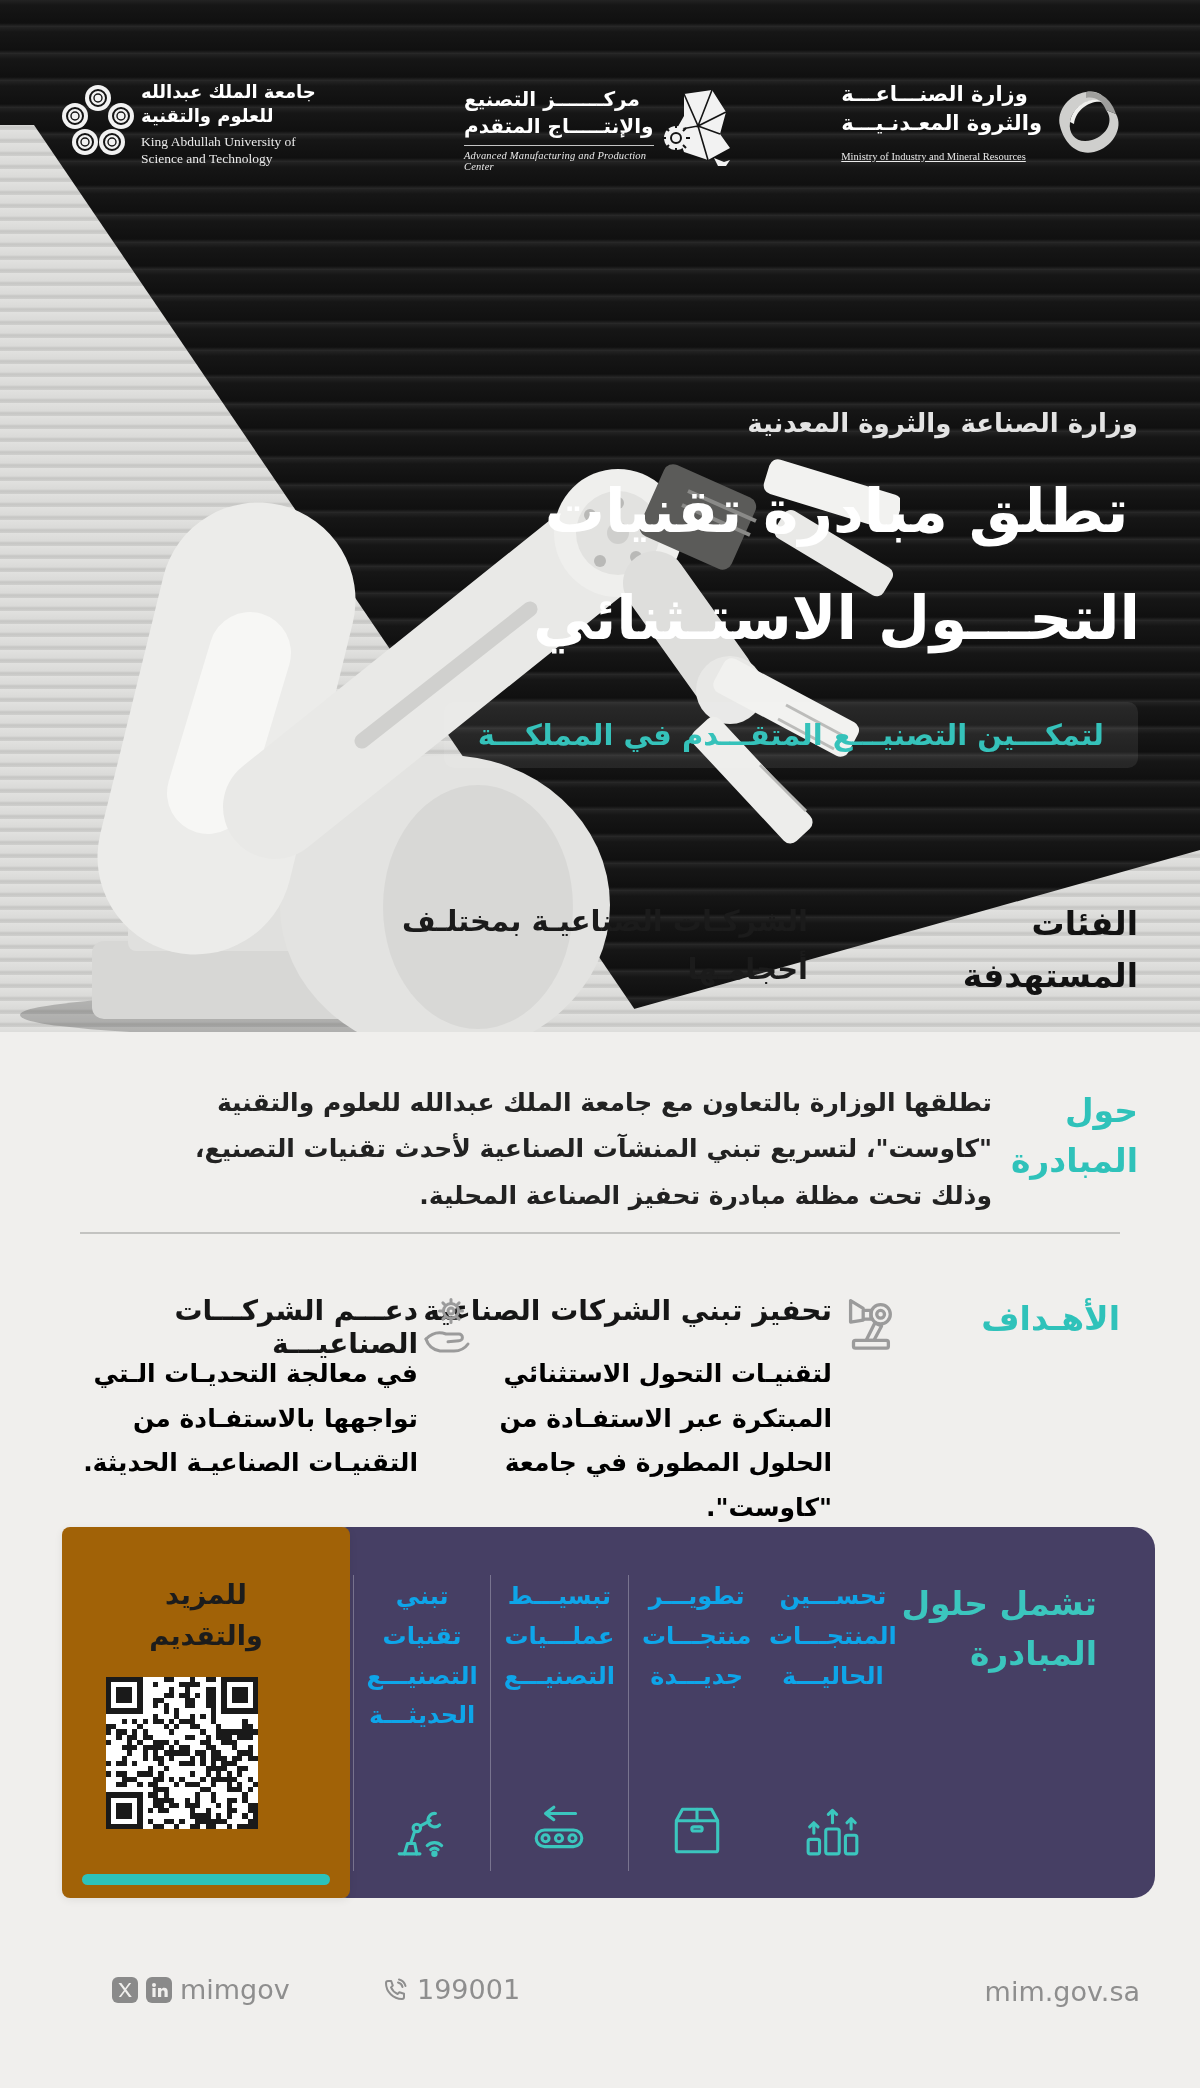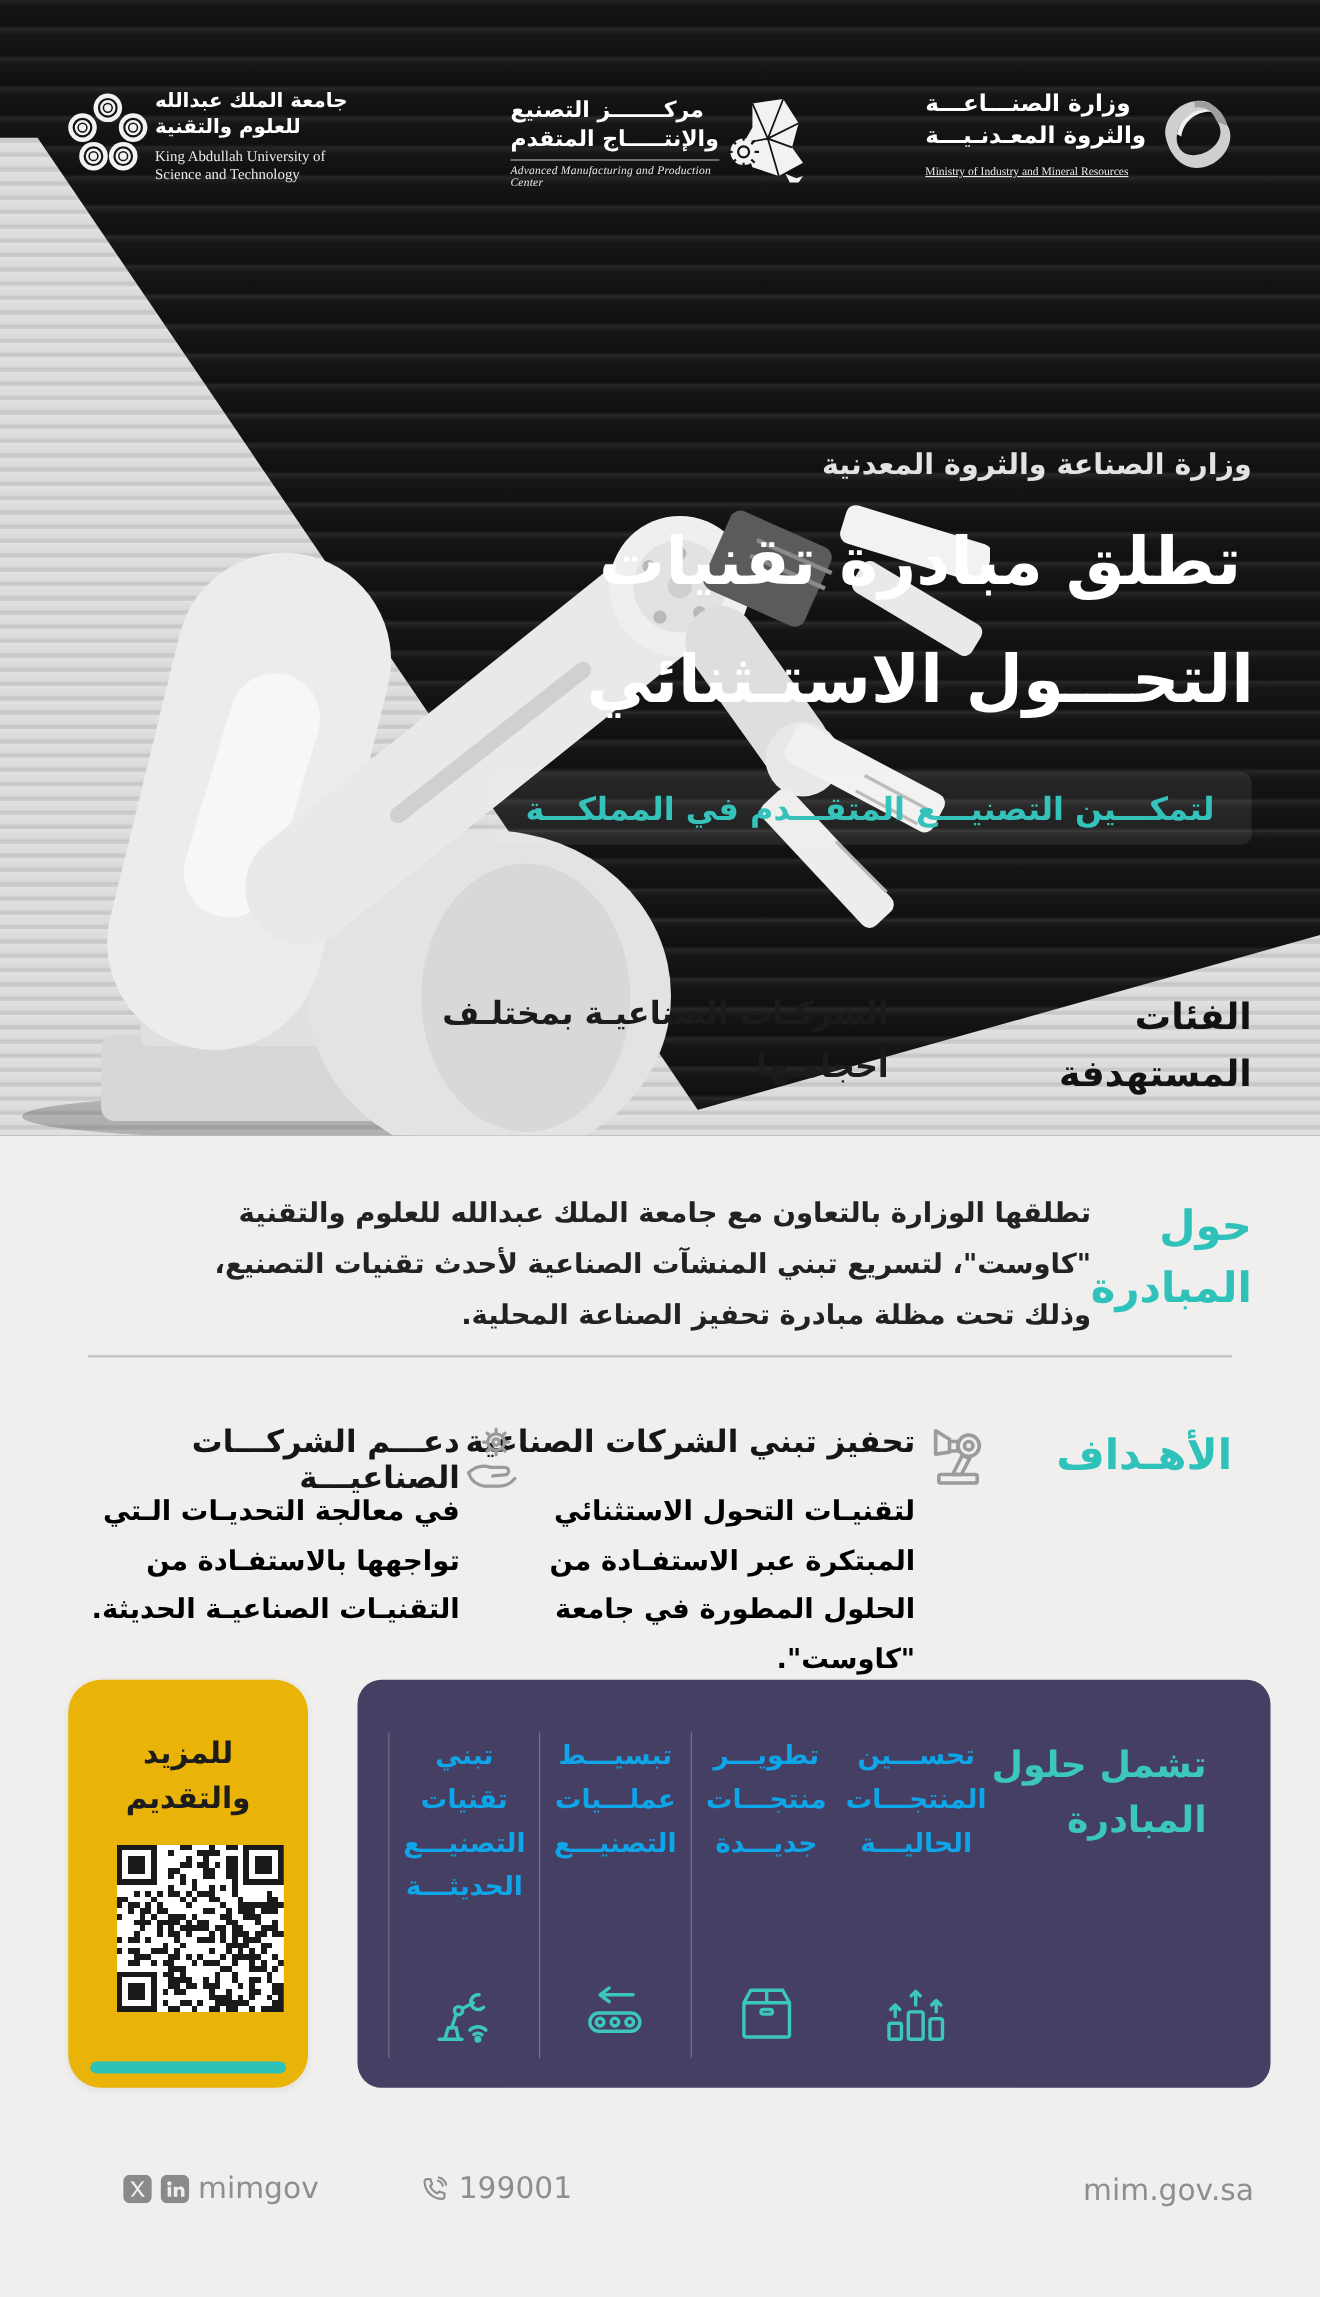--- a/index.html
+++ b/index.html
@@ -30,42 +30,42 @@
   .logo-kaust{left:55px;}
   .logo-kaust .ar{font-size:18px;line-height:1.35;text-align:left;}
   .logo-kaust .en{font-size:13.5px;line-height:1.3;margin-top:4px;}
   .logo-ampc{left:464px;top:86px;}
   .logo-ampc .ar{font-size:20px;line-height:1.35;text-align:left;}
   .logo-ampc .en{font-size:10.5px;margin-top:5px;padding-top:4px;border-top:1px solid rgba(255,255,255,.75);letter-spacing:.2px;font-style:italic;}
   .logo-ministry{right:70px;}
   .logo-ministry .ar{font-size:21px;line-height:1.4;text-align:left;}
   .logo-ministry .en{font-size:10.5px;margin-top:12px;text-decoration:underline;}
   
-  .sec-heading{position:absolute;color:#2fc2ba;font-size:38px;font-weight:700;line-height:1.5;text-align:right;white-space:pre-line;z-index:4;}
+  .sec-heading{position:absolute;color:#2fc2ba;font-size:33px;font-weight:700;line-height:1.5;text-align:right;white-space:pre-line;z-index:4;}
   .about-heading{right:62px;top:1086px;}
   .about-body{position:absolute;right:208px;top:1080px;width:812px;font-size:25px;font-weight:600;
     line-height:1.85;text-align:right;color:#222;}
   .divider{position:absolute;left:80px;top:1232px;width:1040px;height:2px;background:#c3c3c1;}
   .objectives-heading{right:80px;top:1294px;}
   .obj-title{position:absolute;font-size:28px;font-weight:700;color:#161616;text-align:right;margin-left:36px;}
   .obj-body{position:absolute;font-size:25px;font-weight:600;line-height:1.78;color:#000000;text-align:right;}
   .obj-icon{position:absolute;}
   .o1t{right:368px;top:1294px;} .o1b{right:368px;top:1352px;width:372px;}
   .o2t{right:782px;top:1294px;} .o2b{right:782px;top:1352px;width:350px;}
   .i1{left:838px;top:1292px;} .i2{left:418px;top:1294px;}
   
   .sol-card{position:absolute;left:325px;top:1527px;width:830px;height:371px;background:#463f64;border-radius:22px;z-index:4;}
   .sol-heading{position:absolute;right:58px;top:52px;color:#3bc6be;font-size:33px;font-weight:700;line-height:1.5;text-align:right;white-space:pre-line;}
   .sol-cols{position:absolute;left:28px;top:48px;width:548px;height:296px;display:flex;direction:rtl;}
   .sol-col{flex:1;display:flex;flex-direction:column;align-items:center;}
   .sol-col:not(:first-child){border-left:1px solid rgba(255,255,255,.28);}
   .sol-label{font-size:24px;font-weight:700;color:#0ea5e9;line-height:1.66;text-align:center;white-space:pre-line;padding-top:2px;}
   .sol-icon{margin-top:auto;margin-bottom:12px;}
   
-  .qr-card{position:absolute;left:62px;top:1527px;width:218px;height:371px;background:#eab308;border-radius:30px;
+  .qr-card{position:absolute;left:62px;top:1527px;width:288px;height:371px;background:#a16207;border-radius:8px;
     box-shadow:0 2px 8px rgba(0,0,0,.07);z-index:4;}
   .qr-title{position:absolute;left:0;right:0;top:48px;text-align:center;font-size:27px;font-weight:700;color:#1c1c1c;line-height:1.5;white-space:pre-line;}
   .qr-box{position:absolute;left:44px;top:150px;width:152px;height:152px;}
   .qr-bar{position:absolute;left:20px;right:20px;bottom:13px;height:11px;border-radius:6px;background:#2cc2ba;}
   
   .footer-item{position:absolute;font-size:27px;color:#8e8e8e;direction:ltr;z-index:4;}
   .f-social{left:112px;top:1974px;display:flex;align-items:center;gap:8px;}
   .f-phone{left:383px;top:1974px;display:flex;align-items:center;gap:10px;}
   .f-site{right:60px;top:1976px;}
 </style>

